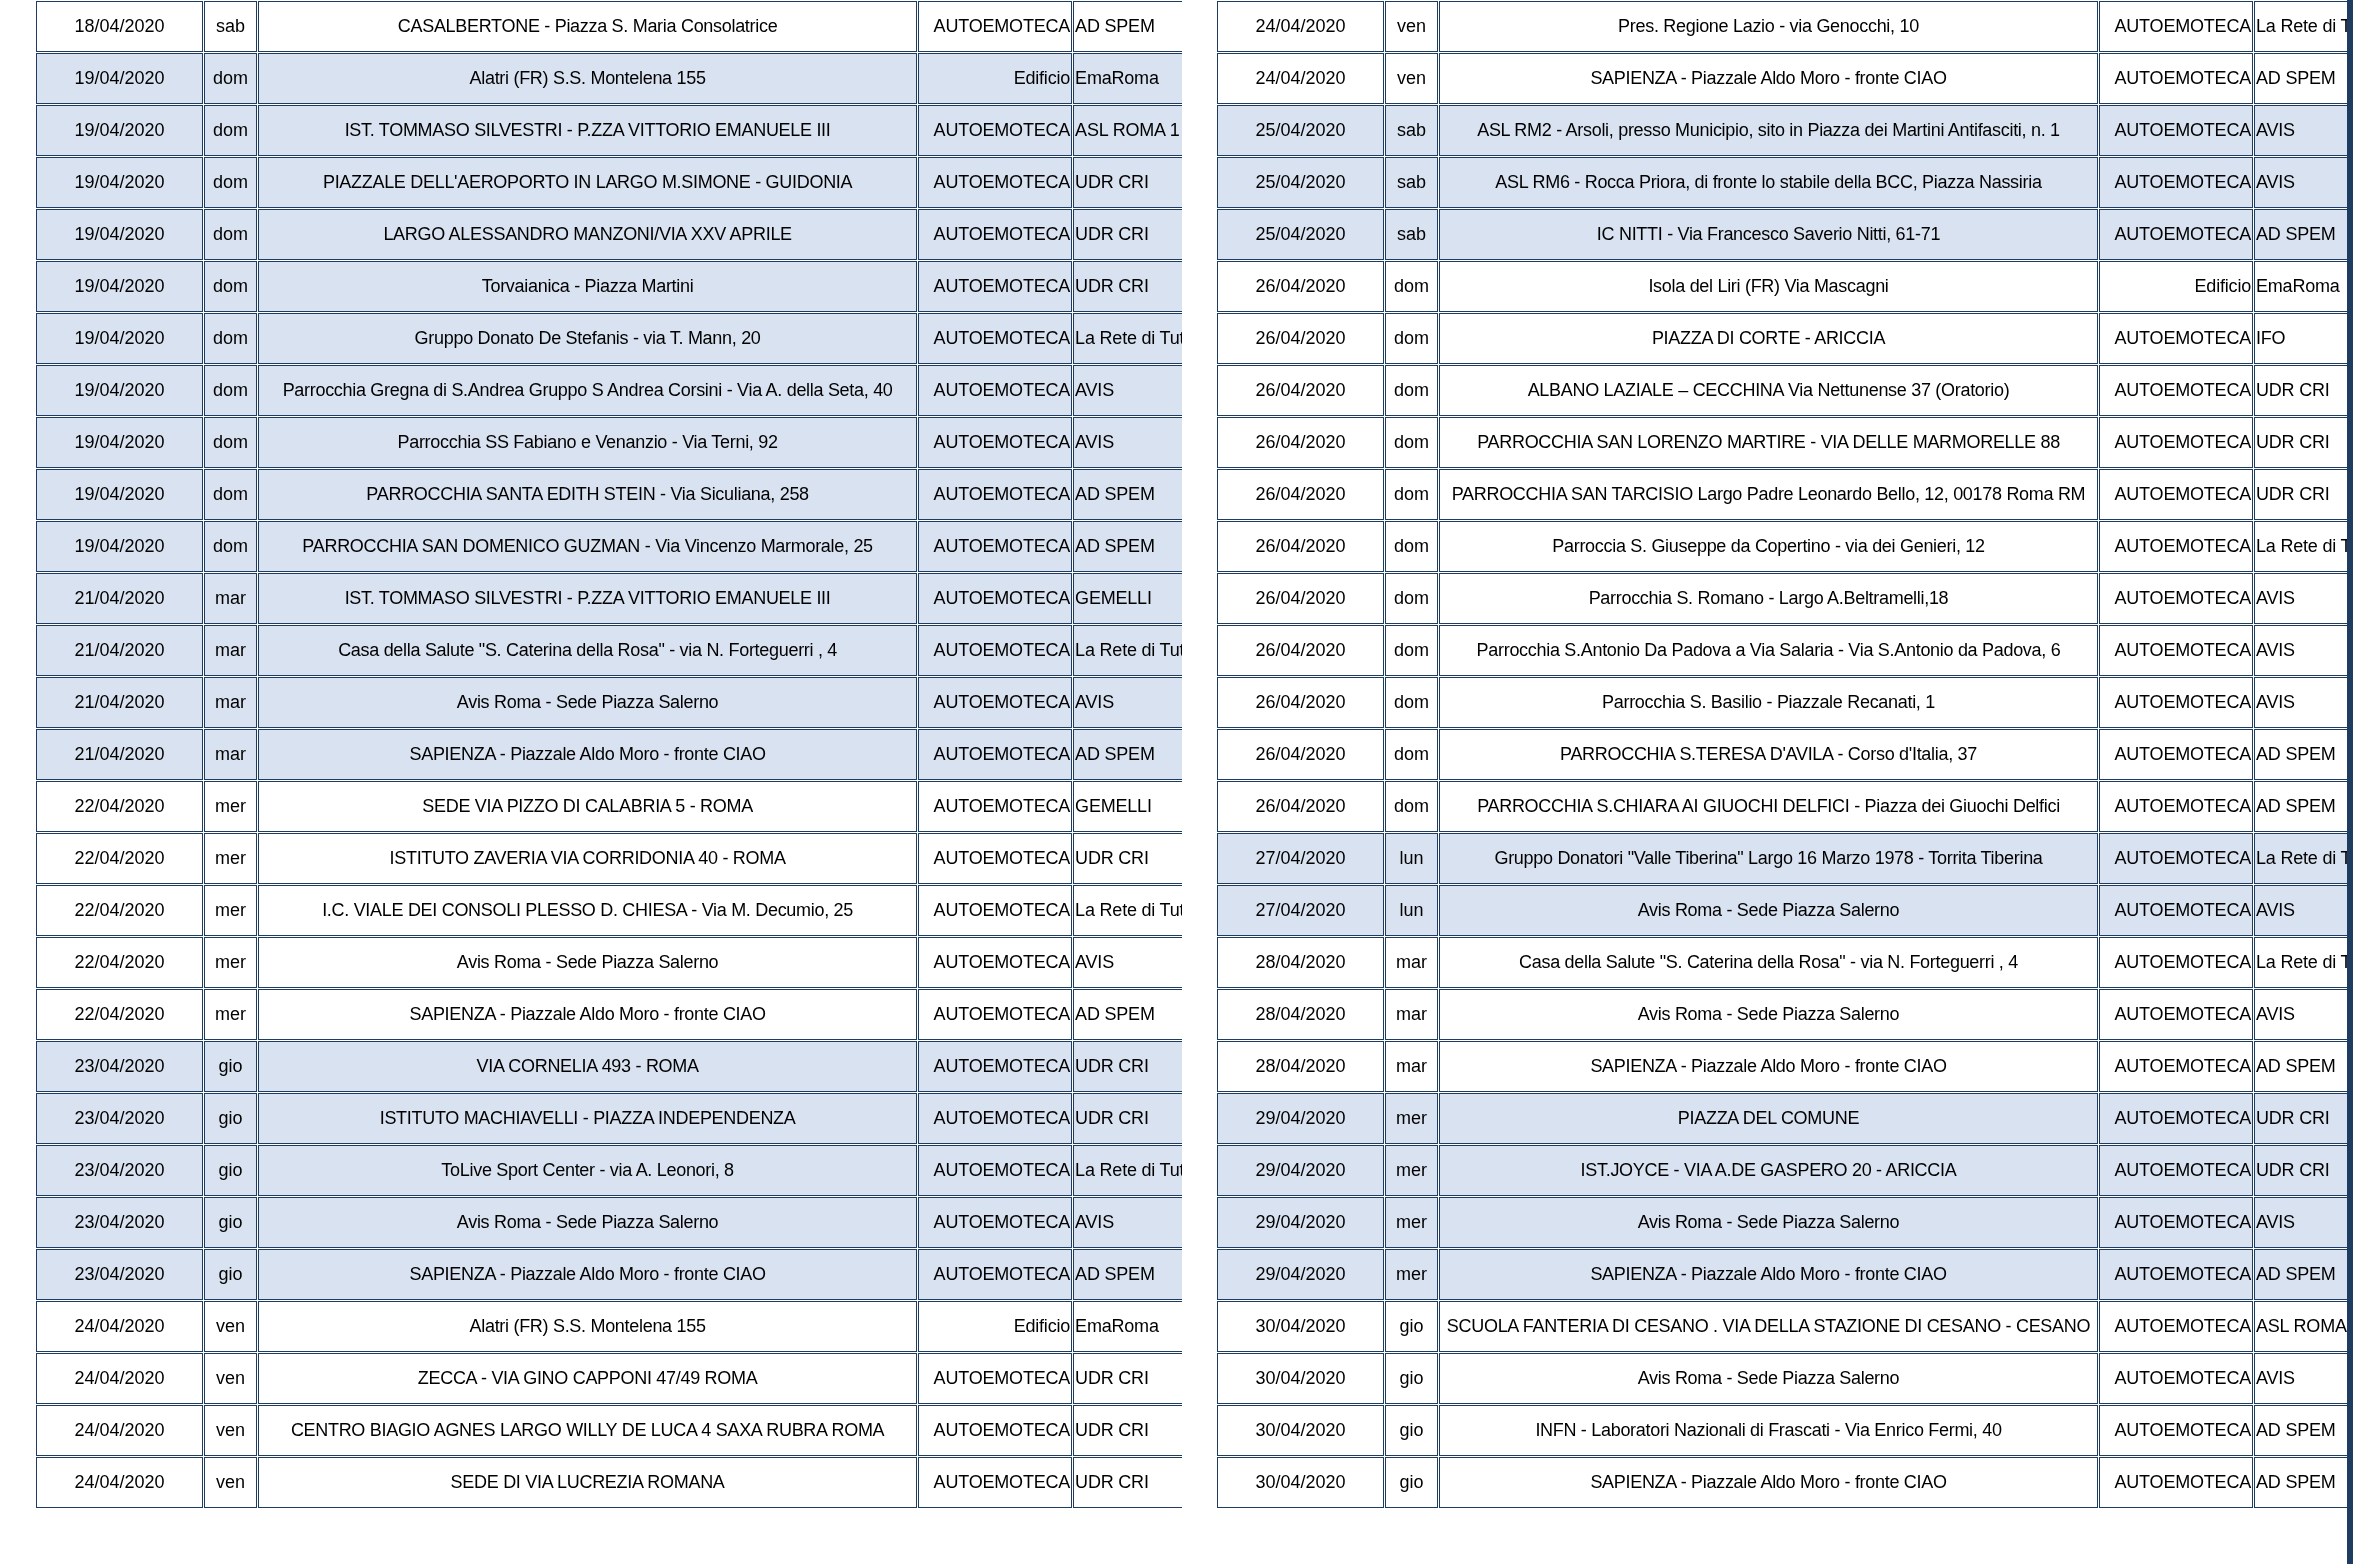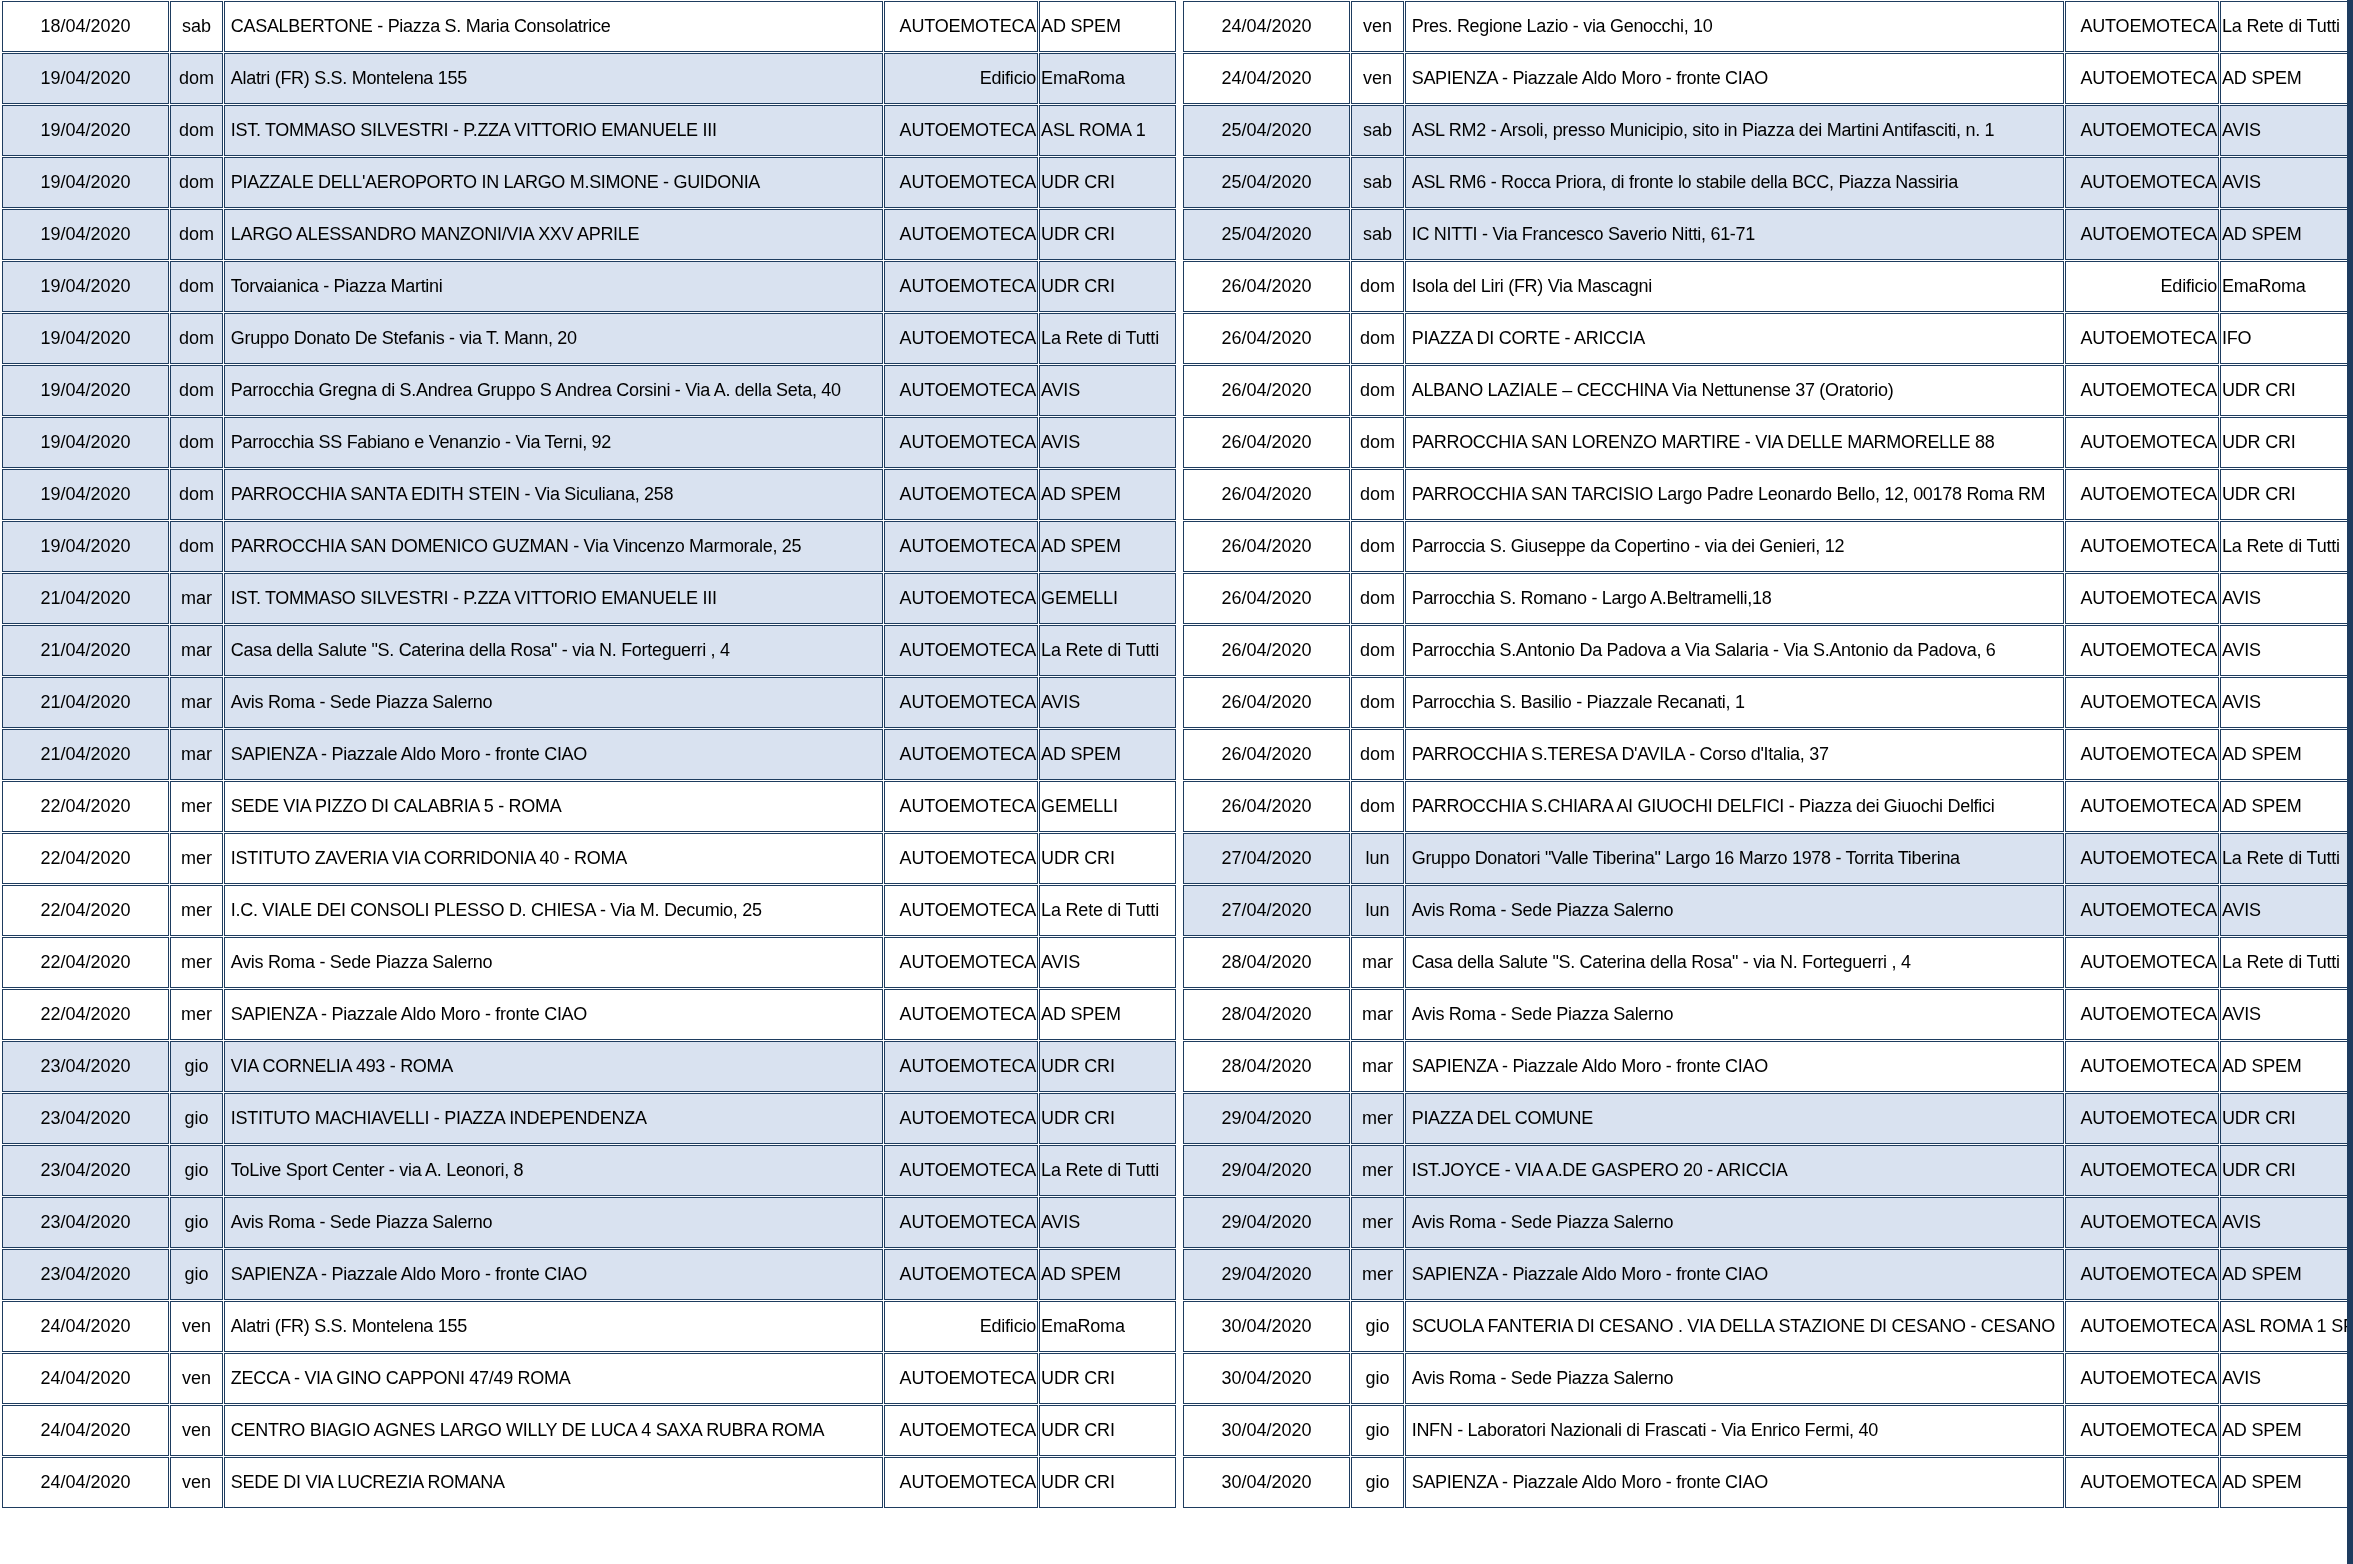--- a/index.html
+++ b/index.html
@@ -17,38 +17,39 @@
     font-family:"Liberation Sans", sans-serif;
     color:var(--text);
   }
   table.sched{
     position:absolute;top:0;
     border-collapse:separate;
     border-spacing:1.1px 1.7px;
     table-layout:fixed;
     width:1172px;
     background:#ffffff;
+    padding-left:34px;
   }
   table.sched td{
     box-sizing:border-box;
     border:1.1px solid var(--border);
     border-top-width:1.7px;
     border-bottom-width:1.7px;
     height:51px;
     background:var(--plain);
     vertical-align:middle;
     font-size:18px;
     line-height:1.05;
     overflow:hidden;
   }
   tr.shaded td{background:var(--shaded);}
   td.c-date{text-align:center;}
   td.c-day{text-align:center;margin-top:6px;}
   td.c-loc{
-    text-align:left;
+    text-align:center;
     padding:0 5.7px;
     white-space:nowrap;
     font-size:17px;
     letter-spacing:-0.3px;
   }
   td.c-type{text-align:right;font-size:17px;letter-spacing:-0.2px;white-space:nowrap;}
   td.c-org{text-align:left;font-size:17px;letter-spacing:-0.2px;white-space:nowrap;}
   #left-table{left:1.1px;}
   #right-table{left:1182px;}
   .page-edge{

